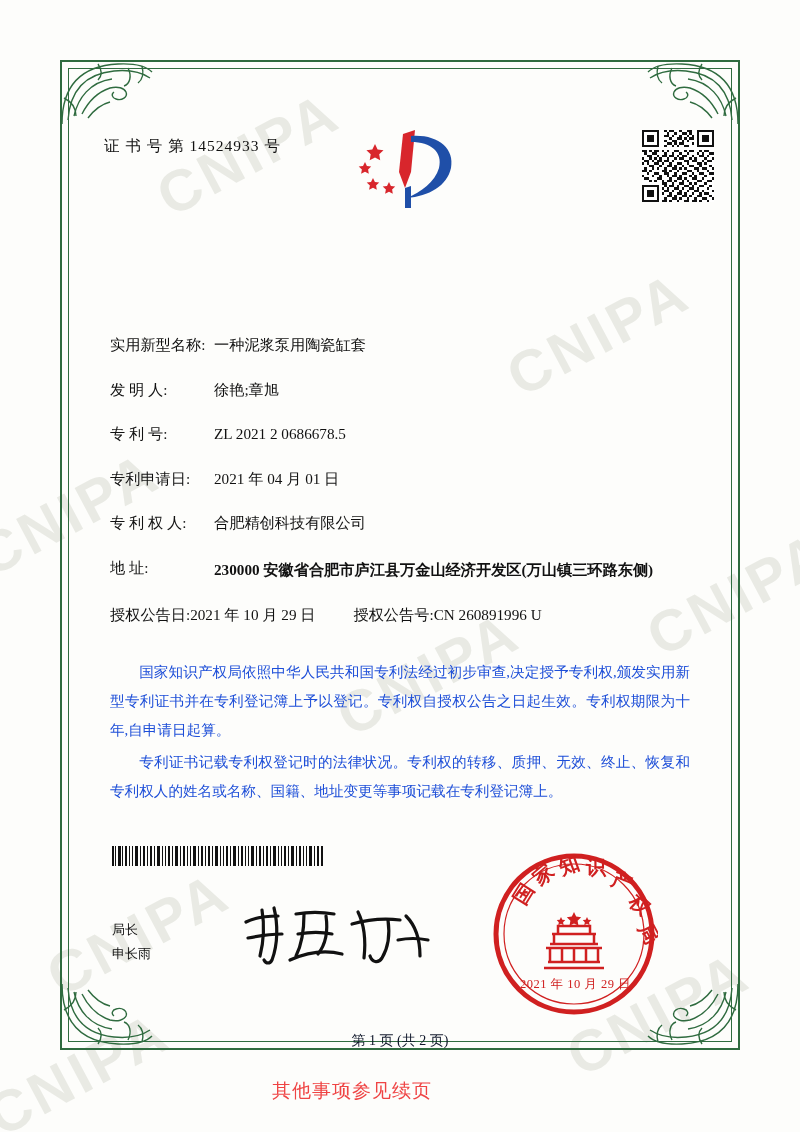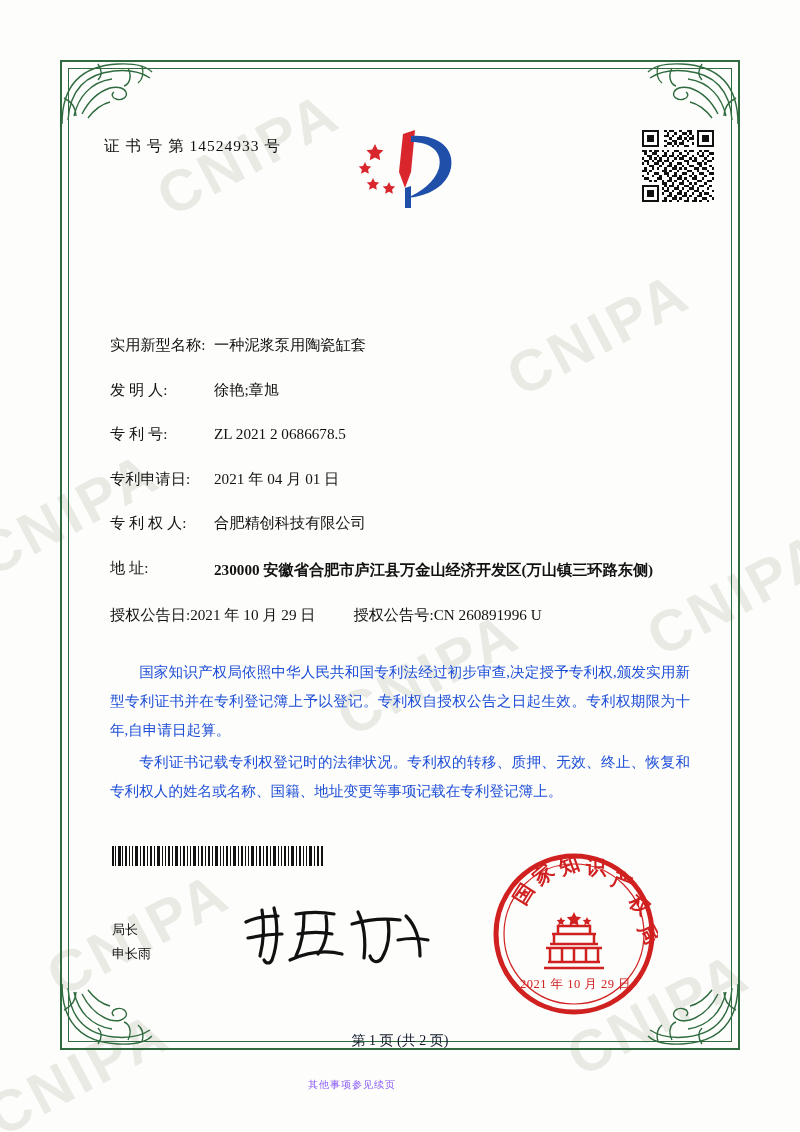--- a/index.html
+++ b/index.html
@@ -203,22 +203,22 @@
     width: 800px;
     text-align: center;
     font-size: 14px;
     color: #0f172a;
   }
   .footnote {
     position: absolute;
     left: 0; top: 1078px;
     width: 704px;
     text-align: center;
-    font-size: 10px;
-    color: #8b5cf6;
+    font-size: 19px;
+    color: #ef4444;
     letter-spacing: 1px;
   }
 </style>
 </head>
 <body>
 
 <div class="page">
 
   <div class="watermark wm1">CNIPA</div>
   <div class="watermark wm2">CNIPA</div>

